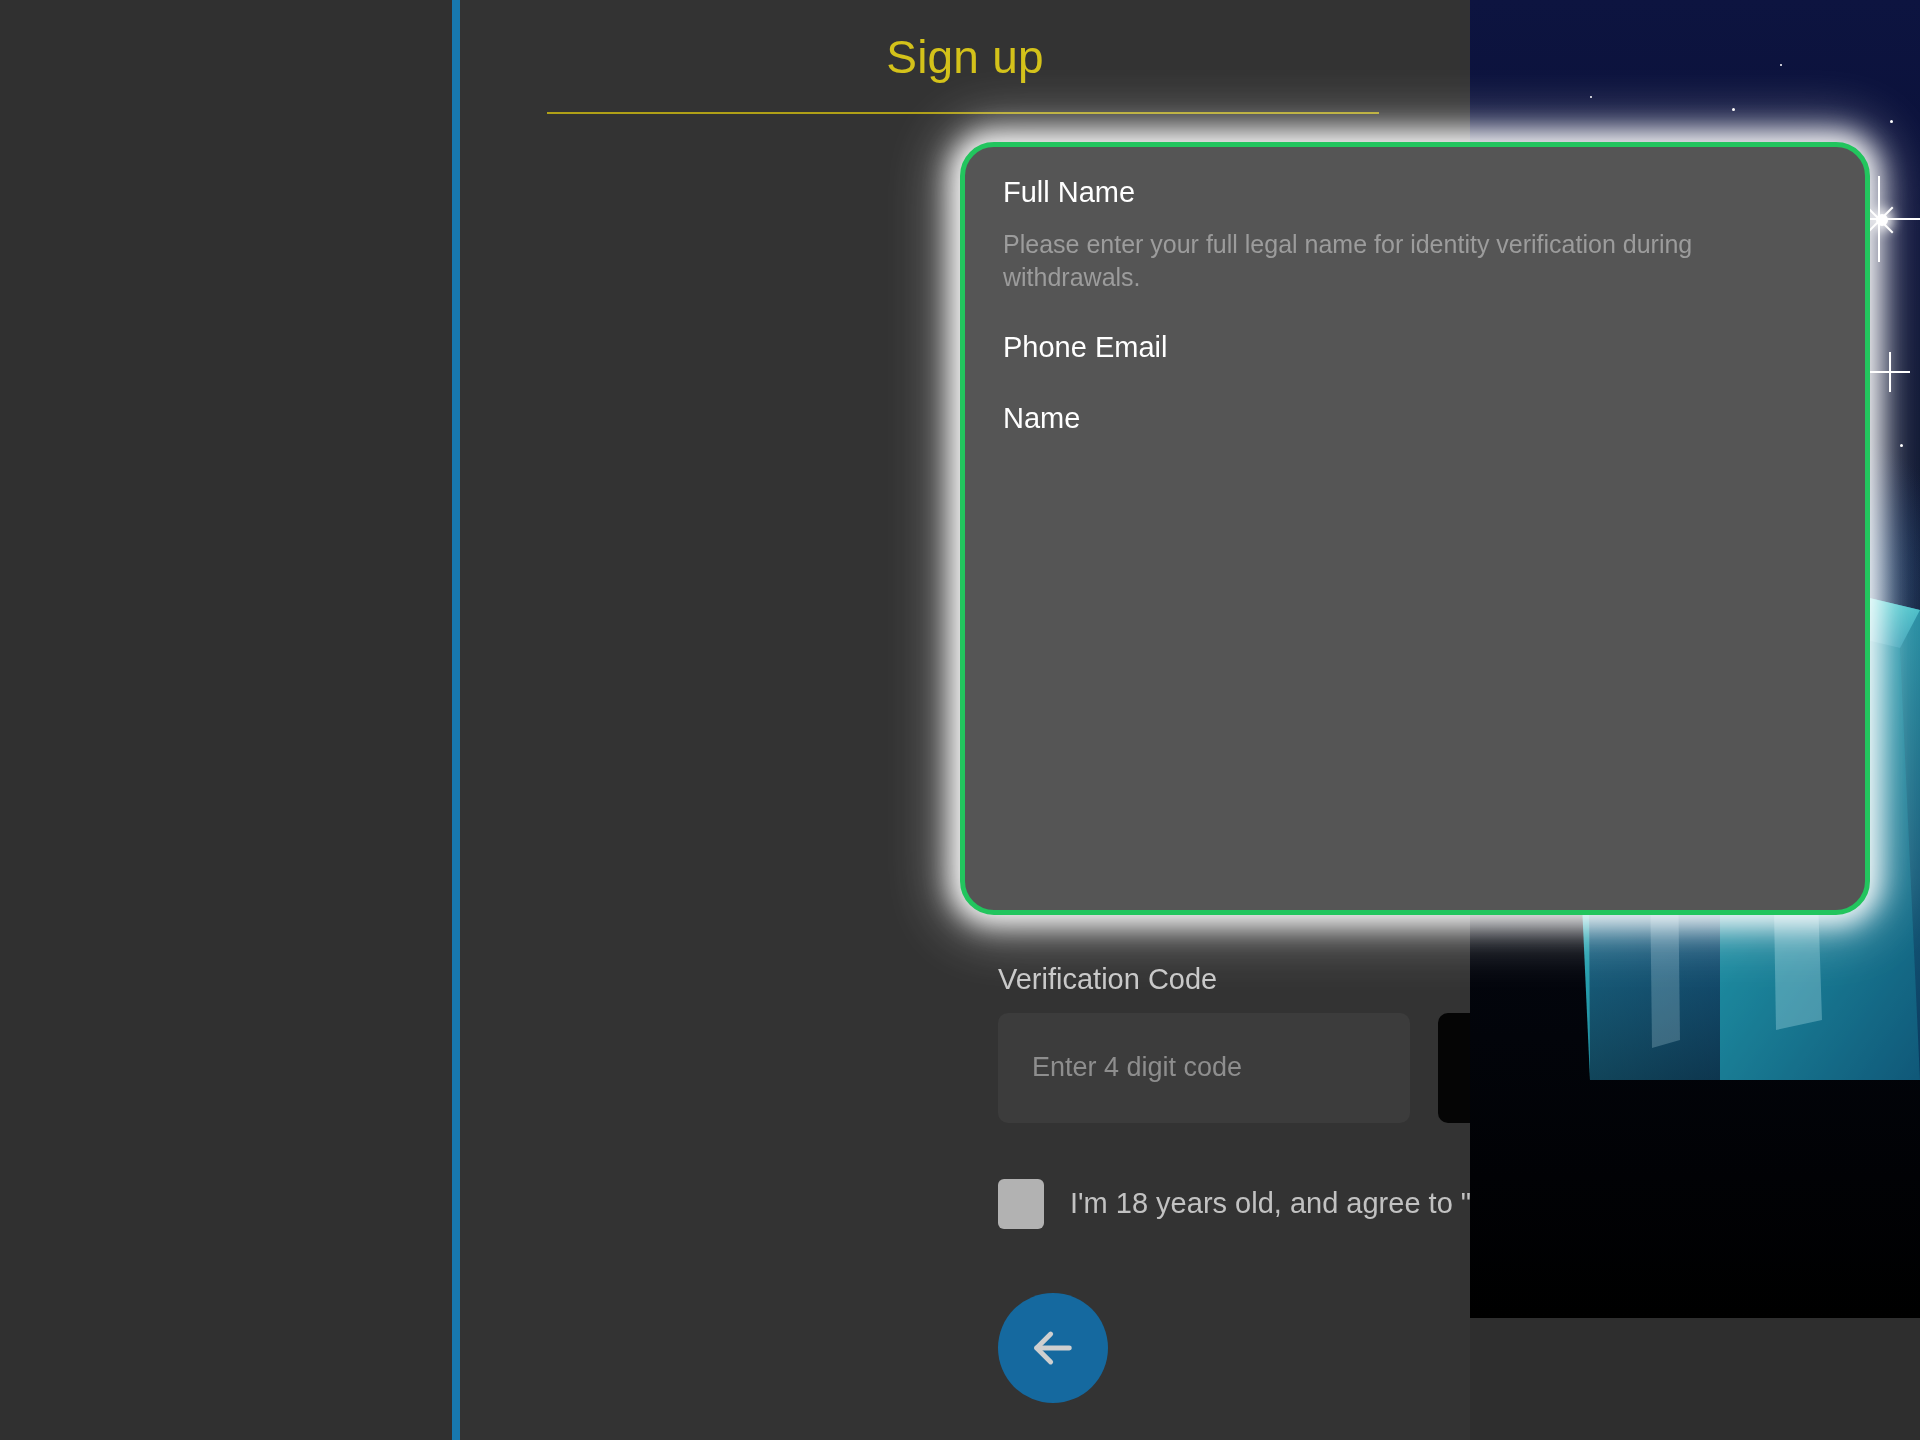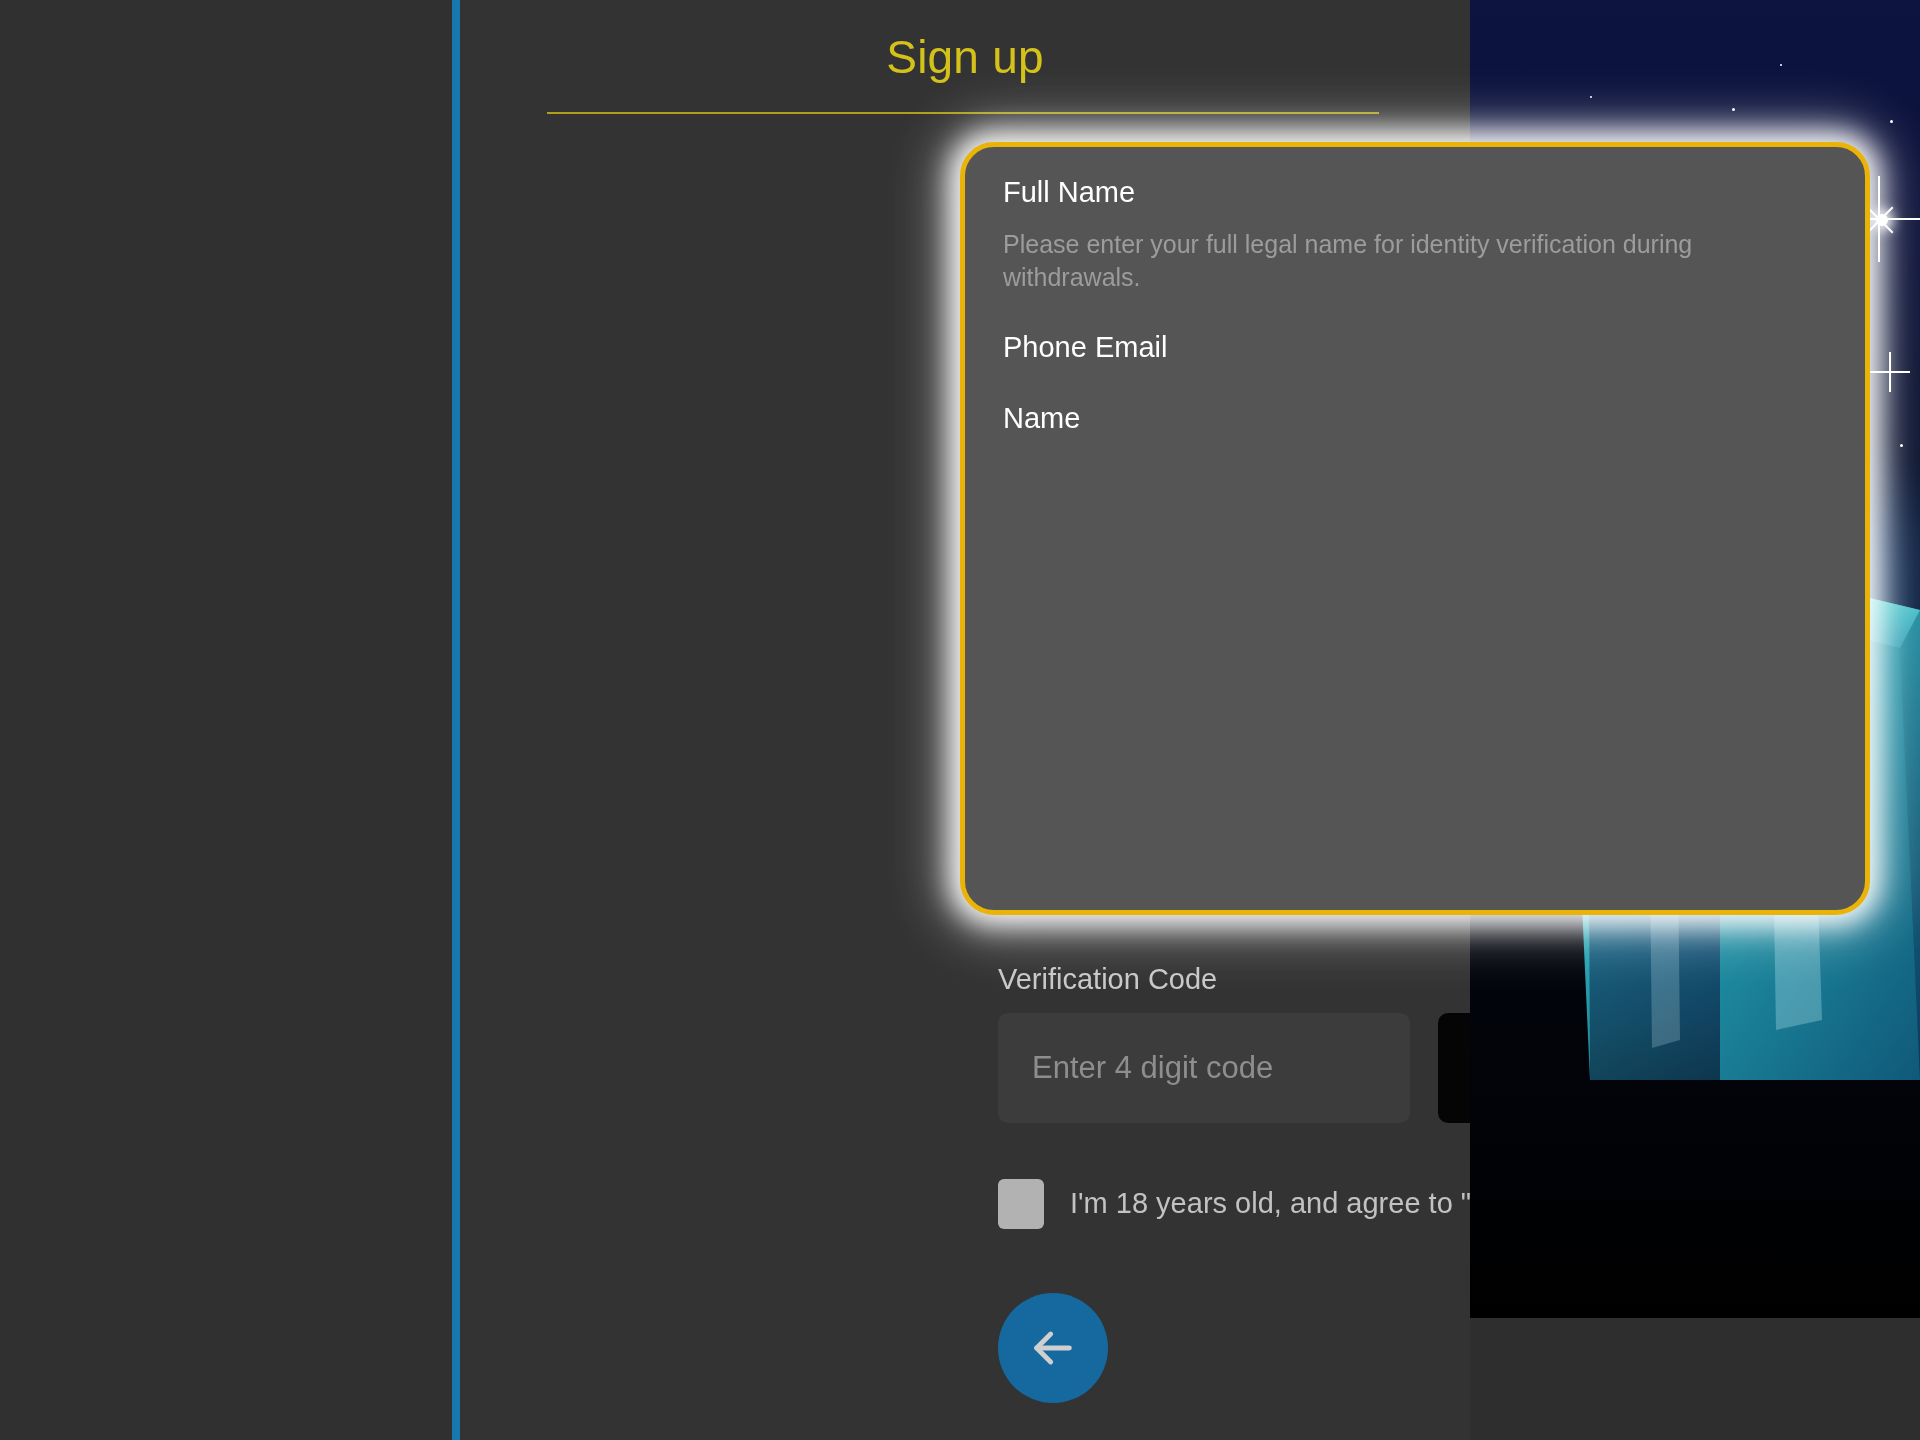--- a/index.html
+++ b/index.html
@@ -33,21 +33,21 @@
   }
   .title-rule {
     position: absolute; left: 87px; top: 112px; width: 832px; height: 2px;
     background: #b0a017;
   }
 
   
   .glow-card {
     position: absolute; left: 500px; top: 142px; width: 910px; height: 773px;
     background: #555555;
-    border: 5px solid #eab308;
+    border: 5px solid #22c55e;
     border-radius: 34px;
     box-shadow: 0 0 26px 10px rgba(255,255,255,0.92),
                 0 0 52px 20px rgba(255,255,255,0.42);
     padding: 28px 38px 0 38px;
     z-index: 6;
   }
 
   .field-label {
     color: #ffffff; font-size: 29px; font-weight: 400; line-height: 1.2;
     margin-bottom: 16px; display: block;
@@ -107,21 +107,21 @@
   }
   .phone-input { flex: 1; }
 
   
   .lower {
     position: absolute; left: 538px; top: 962px; width: 838px;
   }
   .vcode-row { display: flex; gap: 28px; align-items: stretch; margin-top: 14px; }
   .vcode-input {
     width: 412px; height: 110px; background: #3c3c3c; border-radius: 10px;
-    border: none; color: #8e8e8e; font-size: 31px; padding: 0 34px;
+    border: none; color: #8e8e8e; font-size: 27px; padding: 0 34px;
     font-family: "Liberation Sans", sans-serif; outline: none;
   }
   .vcode-input::placeholder { color: #8e8e8e; }
   .captcha {
     flex: 1; height: 110px; background: #050505; border-radius: 10px;
     display: flex; align-items: center; justify-content: space-around;
     padding: 0 26px;
   }
   .captcha-code {
     font-family: "Liberation Serif", serif;

